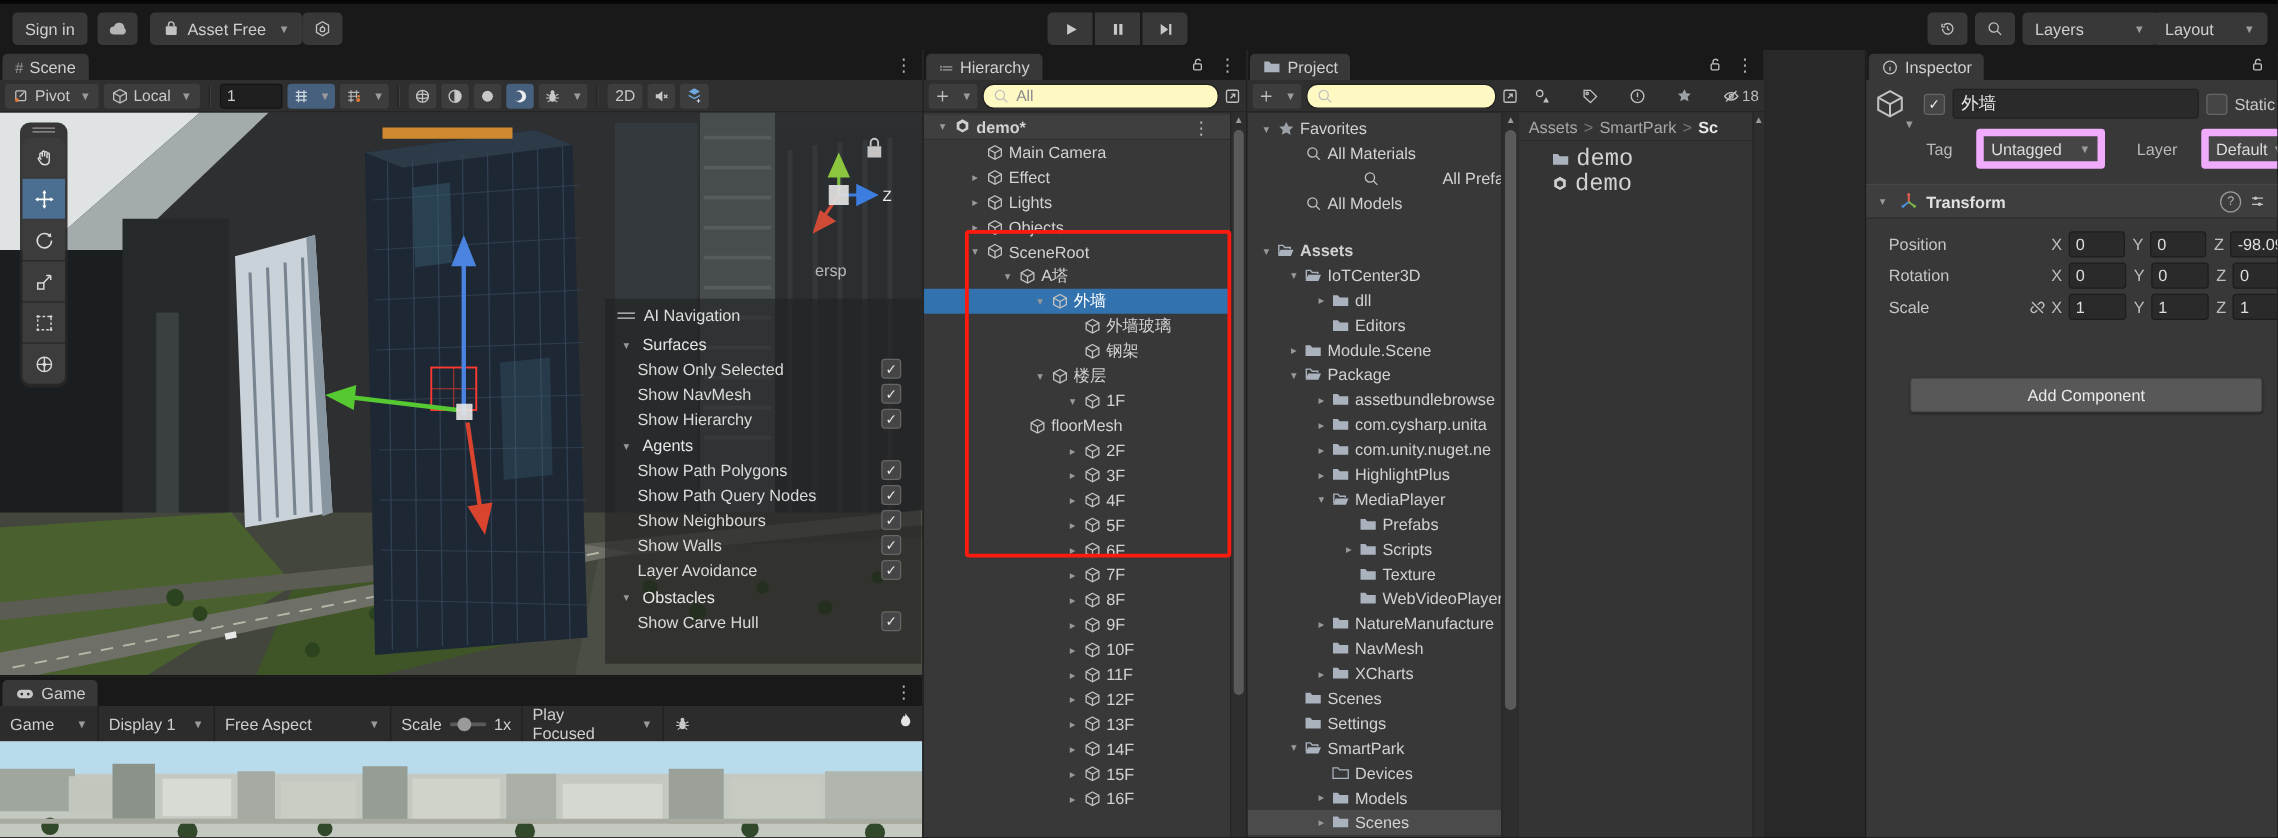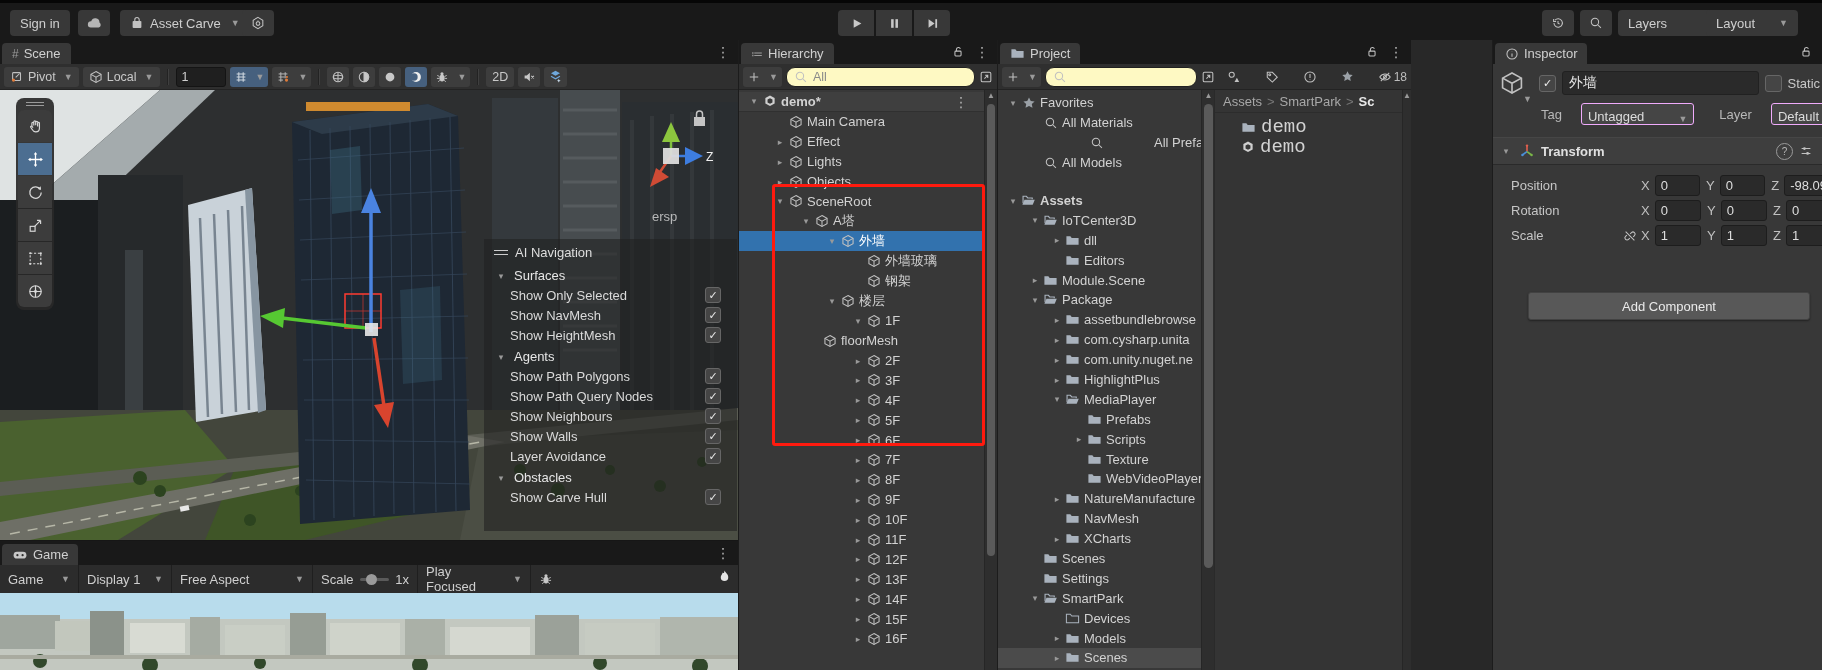--- a/index.html
+++ b/index.html
@@ -89,21 +89,21 @@
   .filtericons{display:flex;align-items:center;gap:24px;margin-left:8px;color:#bdbdbd;}
   
   #inspPanel{left:1492px;width:353px;}
   .insp-head{padding:6px 6px 4px;position:relative;}
   .goRow{display:flex;align-items:center;gap:6px;}
   .namefld{flex:1;height:22px;background:#2a2a2a;border:1px solid #212121;border-radius:3px;display:flex;align-items:center;
            padding:0 6px;color:#e6e6e6;}
   .ckbox{width:15px;height:15px;background:#454545;border:1px solid #666;border-radius:3px;display:flex;align-items:center;justify-content:center;font-size:11px;color:#eee;}
   .ckbox.empty{color:transparent;}
   .tagRow{display:flex;align-items:center;gap:19px;margin-top:7px;padding-left:42px;font-size:13px;}
-  .dd{height:20px;background:#454545;border:1px solid #f0abfc;border-radius:3px;display:flex;align-items:flex-end;
+  .dd{height:20px;background:#454545;border:6px solid #f0abfc;border-radius:3px;display:flex;align-items:center;
       justify-content:space-between;padding:0 6px;color:#dcdcdc;cursor:pointer;}
   .comp-head{margin-top:8px;height:26px;background:#3e3e3e;border-top:1px solid #464646;border-bottom:1px solid #2a2a2a;
              display:flex;align-items:center;padding:0 6px;gap:6px;font-size:13px;}
   .comp-title{font-weight:bold;color:#e0e0e0;flex:1;}
   .helpdot{width:15px;height:15px;border-radius:50%;border:1px solid #9a9a9a;color:#b5b5b5;font-size:10px;display:flex;align-items:center;justify-content:center;}
   .trows{padding:8px 6px 4px;}
   .trow{display:flex;align-items:center;height:25px;font-size:13px;color:#c6c6c6;}
   .tlabel{width:108px;flex:none;padding-left:12px;}
   .tlink{width:22px;flex:none;display:flex;justify-content:center;}
   .axis{display:flex;align-items:center;flex:1;gap:5px;margin-right:6px;}
@@ -131,21 +131,21 @@
           </svg>
         </span>
       </div>
     <div class="tb-btn" style="left:120px">
       <span class="ico">
           <svg viewBox="0 0 16 16" width="14" height="14">
             <rect x="3" y="5.6" width="10" height="8" rx="1" fill="#c2c2c2"></rect>
             <path d="M5.5 5.6V4.2a2.5 2.5 0 0 1 5 0v1.4" stroke="#c2c2c2" fill="none" stroke-width="1.3"></path>
           </svg>
         </span>
-      <span>Asset Carve</span>
+      <span>Asset Free</span>
       <span class="caret">▼</span>
     </div>
     <div class="tb-btn tb-sq" style="left:242px">
         <span class="ico">
           <svg viewBox="0 0 16 16" width="14" height="14" fill="none" stroke="#c1c1c1" stroke-width="1.2">
             <path d="M8 1.6l5.5 3.2v6.4L8 14.4l-5.5-3.2V4.8z"></path>
             <circle cx="8" cy="8.6" r="2.1"></circle>
             <path d="M8 6.5V5"></path>
           </svg>
         </span>
@@ -189,21 +189,21 @@
           <svg viewBox="0 0 16 16" width="14" height="14" fill="none" stroke="#c1c1c1" stroke-width="1.2">
             <circle cx="6.8" cy="6.8" r="4.2"></circle>
             <path d="M10 10l3.6 3.6"></path>
           </svg>
         </span>
       </div>
     <div class="tb-btn tb-dd" style="right:96px;left:auto;width:88px">
       <span>Layers</span>
         <span class="caret">▼</span>
     </div>
-    <div class="tb-btn tb-dd" style="right:24px;left:auto;width:72px">
+    <div class="tb-btn tb-dd" style="right:8px;left:auto;width:72px">
       <span>Layout</span>
         <span class="caret">▼</span>
     </div>
   </div>
 
   <div class="panel" id="scenePanel">
     <div class="tabstrip">
       <div class="tab">
         <span style="color:#9a9a9a;font-size:12px">#</span>
         <span>Scene</span>
@@ -468,21 +468,21 @@
               </div>
               <div class="navitem">
                 <span class="cklbl">Show Only Selected</span>
                 <span class="ck">✓</span>
               </div>
               <div class="navitem">
                 <span class="cklbl">Show NavMesh</span>
                 <span class="ck">✓</span>
               </div>
               <div class="navitem">
-                <span class="cklbl">Show HeightMesh</span>
+                <span class="cklbl">Show Hierarchy</span>
                 <span class="ck">✓</span>
               </div>
             </div>
             <div class="navgroup">
               <div class="navghead">
                 <span class="exp">▾</span>
                 <span>Agents</span>
               </div>
               <div class="navitem">
                 <span class="cklbl">Show Path Polygons</span>

